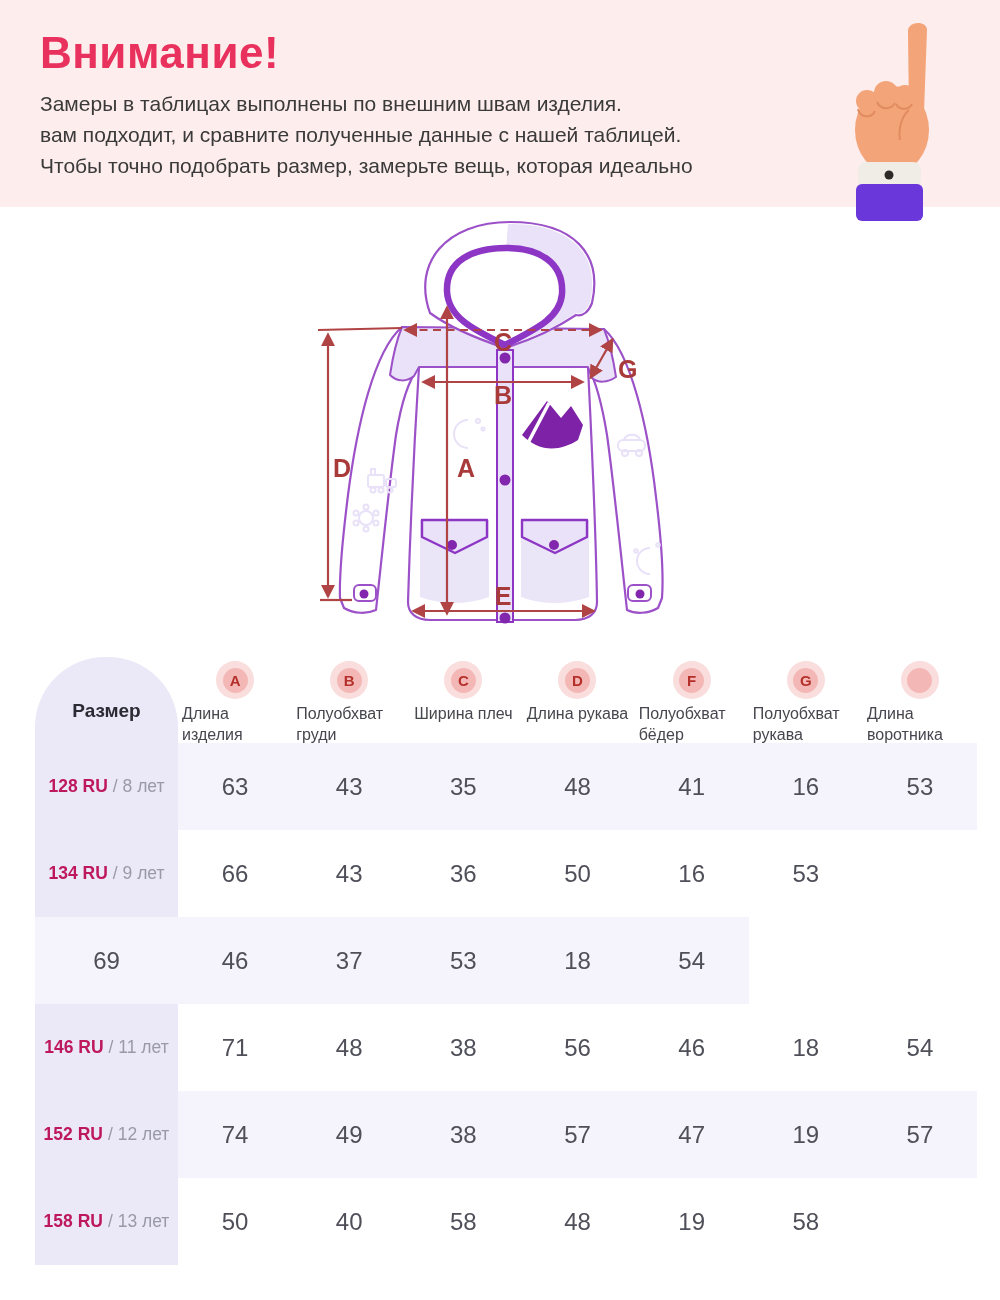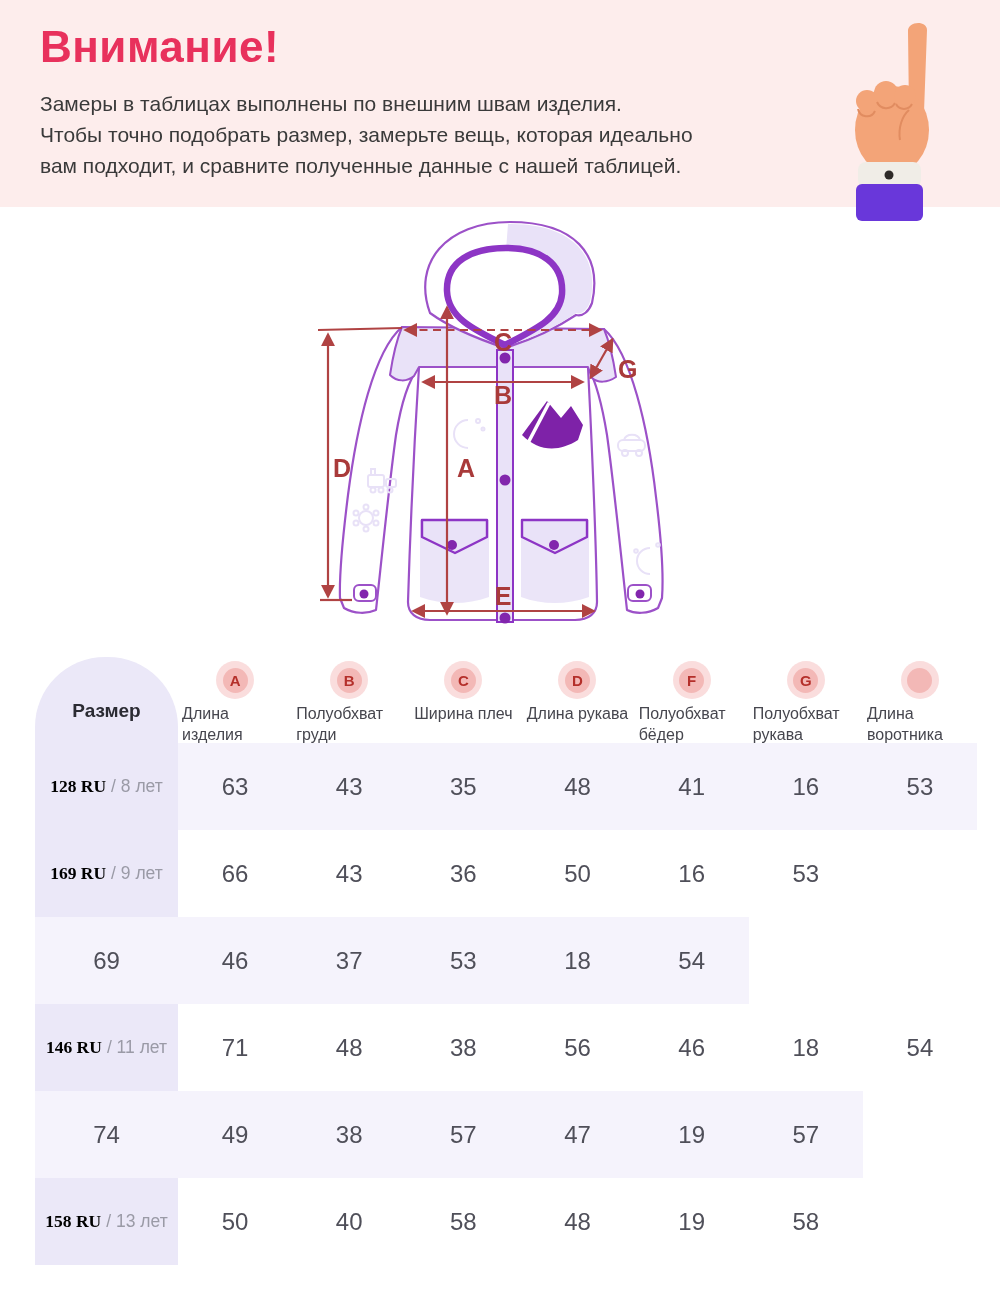--- a/index.html
+++ b/index.html
@@ -2,21 +2,21 @@
 <html><head>
 <meta charset="utf-8">
 <style>
   html,body{margin:0;padding:0;}
   body{
     width:1000px;height:1300px;position:relative;background:#fff;
     font-family:"Liberation Sans", sans-serif;overflow:hidden;
   }
   
   .notice{position:relative;width:1000px;height:207px;background:#fdedec;}
-  .notice-title{position:absolute;left:40px;top:22px;font-size:44px;font-weight:800;color:#e8315c;letter-spacing:.5px;}
+  .notice-title{position:absolute;left:40px;top:28px;font-size:44px;font-weight:800;color:#e8315c;letter-spacing:.5px;}
   .notice-text{position:absolute;left:40px;top:88px;font-size:21px;color:#3a3a3a;line-height:31px;}
   .hand-wrap{position:absolute;left:838px;top:16px;width:105px;height:205px;}
   
   .diagram{position:relative;width:1000px;height:448px;}
   .diagram svg{position:absolute;left:0;top:0;}
   .marker-label{font-family:"Liberation Sans",sans-serif;font-weight:800;font-size:25px;fill:#a93a3a;}
   
   .tbl{position:relative;margin-left:35px;width:942px;}
   .tbl-header,.tbl-row{display:grid;grid-template-columns:143px repeat(7,1fr);}
   .tbl-header{height:88px;align-items:end;}
@@ -26,34 +26,34 @@
   .col-head{height:88px;display:flex;flex-direction:column;align-items:center;}
   .circle-outer{width:38px;height:38px;border-radius:50%;background:#fadddd;
     display:flex;align-items:center;justify-content:center;margin-top:6px;flex:0 0 auto;}
   .circle-inner{width:25px;height:25px;border-radius:50%;background:#f3b8b6;
     display:flex;align-items:center;justify-content:center;}
   .circle-inner span{font-size:15px;font-weight:800;color:#b42f2a;}
   .col-label{margin-top:5px;font-size:16px;color:#46464e;line-height:1.3;max-width:106px;}
   .tbl-row{height:87px;}
   .size-cell{background:#ebe8f8;display:flex;align-items:center;justify-content:center;
     font-size:17.5px;white-space:nowrap;}
-  .size-cell .size{font-weight:700;color:#000000;font-family:Liberation Serif, serif;}
+  .size-cell .size{font-weight:700;color:#be185d;}
   .size-cell .age{color:#9a9aa6;margin-left:5px;font-weight:400;text-align:center;}
   .val{display:flex;align-items:center;justify-content:center;font-size:24px;color:#4f4f59;}
   .tbl-row.odd .val{background:#f5f3fc;}
 </style>
 </head>
 <body>
 
 <div class="notice">
   <div class="notice-title">Внимание!</div>
   <div class="notice-text">
     <div>Замеры в таблицах выполнены по внешним швам изделия.</div>
+    <div>вам подходит, и сравните полученные данные с нашей таблицей.</div>
     <div>Чтобы точно подобрать размер, замерьте вещь, которая идеально</div>
-    <div>вам подходит, и сравните полученные данные с нашей таблицей.</div>
   </div>
   <div class="hand-wrap">
     <svg width="105" height="205" viewBox="0 0 105 205">
 
       <path d="M70 16 C69 5 89 4 89 14 L86 96 C84 106 72 106 71 96 Z" fill="#f3a478"></path>
       <path d="M86 20 L84 90" stroke="#e69succeeded" stroke-width="0" fill="none"></path>
 
       <ellipse cx="54" cy="114" rx="37" ry="44" fill="#f3a478"></ellipse>
       <circle cx="29" cy="85" r="11" fill="#f3a478"></circle>
       <circle cx="48" cy="77" r="12" fill="#f3a478"></circle>
@@ -238,21 +238,21 @@
     <div class="val">43</div>
     <div class="val">35</div>
     <div class="val">48</div>
     <div class="val">41</div>
     <div class="val">16</div>
     <div class="val">53</div>
   </div>
 
   <div class="tbl-row even">
     <div class="size-cell">
-        <span class="size">169 RU</span>
+        <span class="size">134 RU</span>
         <span class="age">/ 9 лет</span>
       </div>
     <div class="val">66</div>
     <div class="val">43</div>
     <div class="val">36</div>
     <div class="val">50</div>
     <div class="val">16</div>
     <div class="val">53</div>
   </div>
 
@@ -273,20 +273,24 @@
     <div class="val">71</div>
     <div class="val">48</div>
     <div class="val">38</div>
     <div class="val">56</div>
     <div class="val">46</div>
     <div class="val">18</div>
     <div class="val">54</div>
   </div>
 
   <div class="tbl-row odd">
+    <div class="size-cell">
+        <span class="size">152 RU</span>
+        <span class="age">/ 12 лет</span>
+      </div>
     <div class="val">74</div>
     <div class="val">49</div>
     <div class="val">38</div>
     <div class="val">57</div>
     <div class="val">47</div>
     <div class="val">19</div>
     <div class="val">57</div>
   </div>
 
   <div class="tbl-row even">

